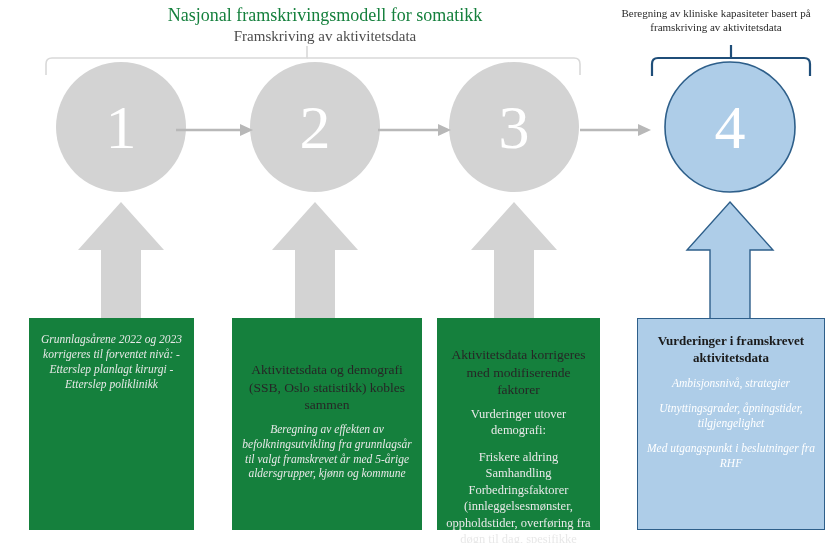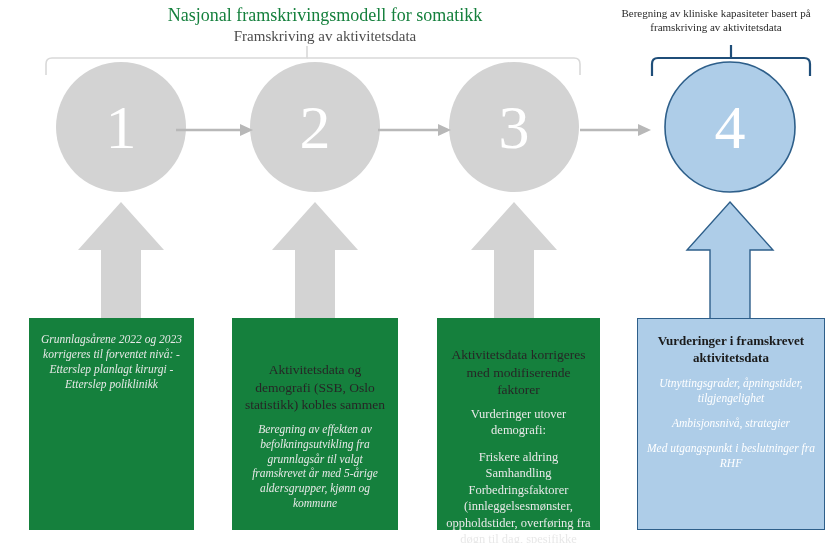--- a/index.html
+++ b/index.html
@@ -173,29 +173,29 @@
 
 <div class="circle-num" style="left:51px; top:96px;">1</div>
 <div class="circle-num" style="left:245px; top:96px;">2</div>
 <div class="circle-num" style="left:444px; top:96px;">3</div>
 <div class="circle-num" style="left:660px; top:96px;">4</div>
 
 <div class="textbox tb-gray" style="left:29px; top:318px; width:165px; height:212px;">
   <span class="tb-italic">Grunnlagsårene 2022 og 2023 korrigeres til forventet nivå: - Etterslep planlagt kirurgi - Etterslep poliklinikk</span>
 </div>
 
-<div class="textbox tb-gray" style="left:232px; top:318px; width:166px; height:212px;text-align:center;">
+<div class="textbox tb-gray" style="left:232px; top:318px; width:190px; height:212px;text-align:center;">
   <span class="tb-title" style="margin-top:37px;">Aktivitetsdata og demografi (SSB, Oslo statistikk) kobles sammen</span>
   <span class="tb-italic">Beregning av effekten av befolkningsutvikling fra grunnlagsår til valgt framskrevet år med 5-årige aldersgrupper, kjønn og kommune</span>
 </div>
 
 <div class="textbox tb-gray" style="left:437px; top:318px; width:163px; height:212px;">
   <span class="tb-title" style="margin-top:22px;">Aktivitetsdata korrigeres med modifiserende faktorer</span>
   <span class="tb-plain-light">Vurderinger utover demografi:</span>
   <span class="tb-plain-light tight">Friskere aldring Samhandling Forbedringsfaktorer (innleggelsesmønster, oppholdstider, overføring fra døgn til dag, spesifikke faglige forhold) Digitalisering</span>
 </div>
 
 <div class="textbox tb-blue" style="left:637px; top:318px; width:188px; height:212px;">
   <span class="tb-bold">Vurderinger i framskrevet aktivitetsdata</span>
+  <span class="tb-italic-blue">Ambisjonsnivå, strategier</span>
   <span class="tb-italic-blue">Utnyttingsgrader, åpningstider, tilgjengelighet</span>
-  <span class="tb-italic-blue">Ambisjonsnivå, strategier</span>
   <span class="tb-italic-blue">Med utgangspunkt i beslutninger fra RHF</span>
 </div>
 
 </body></html>

